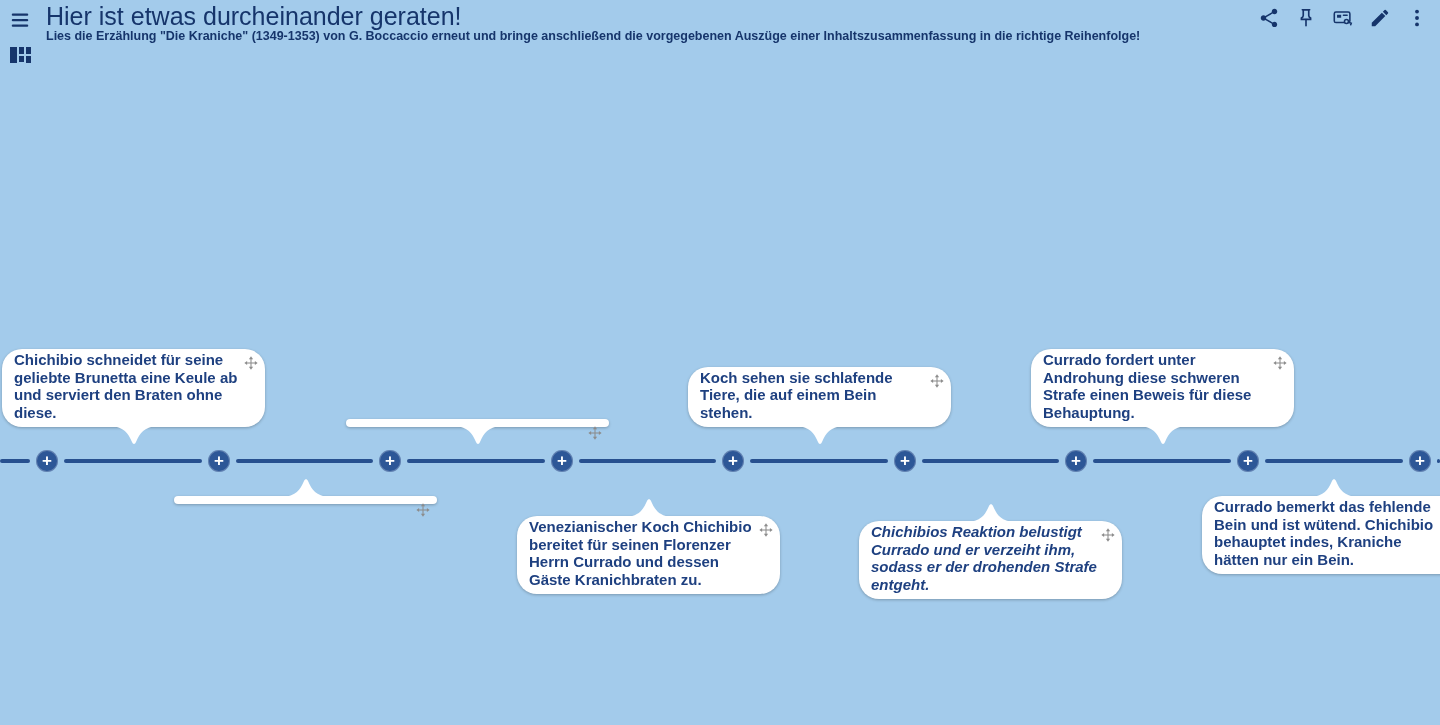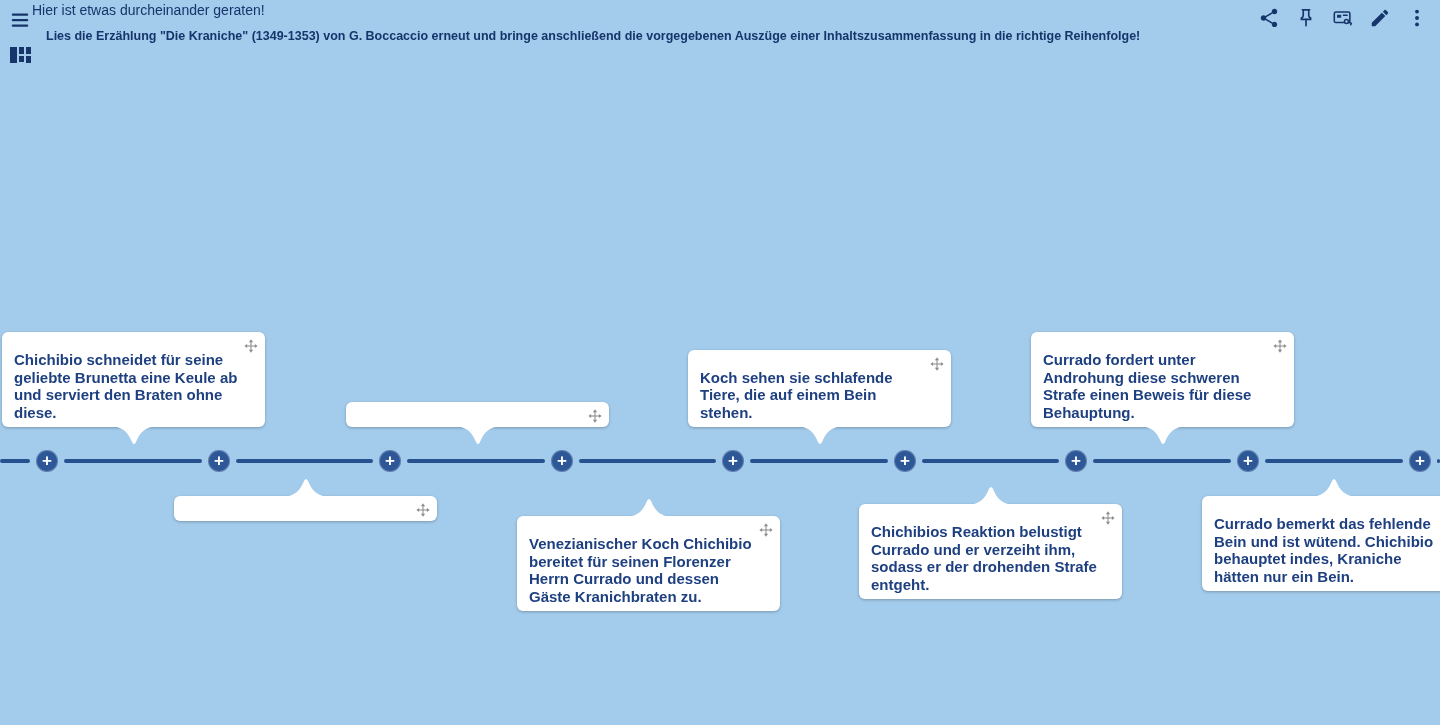--- a/index.html
+++ b/index.html
@@ -6,22 +6,22 @@
   body{
     width:1440px;height:725px;
     background:#a3cbeb;
     font-family:"Liberation Sans", sans-serif;
     position:relative;
     overflow:hidden;
   }
   
   .hamburger{position:absolute;left:9px;top:9px;width:22px;height:20px;cursor:pointer;}
   .app-title{
-    position:absolute;left:32px;top:2px;
-    font-size:14px;color:#16356b;font-weight:400;white-space:nowrap;
+    position:absolute;left:46px;top:2px;
+    font-size:25px;color:#16356b;font-weight:400;white-space:nowrap;
   }
   .app-subtitle{
     position:absolute;left:46px;top:29px;
     font-size:12.5px;color:#16356b;font-weight:700;white-space:nowrap;
   }
   .apps-logo{position:absolute;left:10px;top:47px;width:21px;height:16px;cursor:pointer;}
   .apps-logo .blk{position:absolute;background:#16356b;}
   .hdr-icons{position:absolute;right:12px;top:7px;display:flex;gap:15px;align-items:center;}
   .hdr-icon{width:22px;height:22px;display:flex;align-items:center;justify-content:center;cursor:pointer;}
   .hdr-icon svg{width:22px;height:22px;}
@@ -33,22 +33,22 @@
     display:flex;align-items:center;justify-content:center;
     box-shadow:0 0 0 1px rgba(255,255,255,0.25) inset;
   }
   .plus-btn span{
     color:#ffffff;font-size:17px;font-weight:700;line-height:20px;
     font-family:"Liberation Sans",sans-serif;margin-top:-1px;
   }
   
   .card{
     position:absolute;width:263px;box-sizing:border-box;
-    background:#ffffff;border-radius:6px;
-    padding:19px 24px 6px 12px;
+    background:#ffffff;border-radius:20px;
+    padding:2px 24px 6px 12px;
     box-shadow:0 1px 3px rgba(0,0,0,0.25);
     cursor:grab;
   }
   .card .txt{
     font-size:15px;line-height:17.5px;font-weight:700;color:#1e4080;
     display:block;
   }
   .card .tail{position:absolute;left:50%;margin-left:-23px;width:46px;height:20px;}
   .card.top .tail{bottom:-19px;}
   .card.bottom .tail{top:-19px;}
@@ -249,21 +249,21 @@
         <path d="M19.5 10 L15.5 13 V7 Z"></path>
         <rect x="9.25" y="4" width="1.5" height="12"></rect>
         <rect x="4" y="9.25" width="12" height="1.5"></rect>
       </svg>
     </span>
   <svg class="tail" viewBox="0 0 46 20">
       <path d="M0 20 C13 19 17 13 21 4 C22 1.5 24 1.5 25 4 C29 13 33 19 46 20 Z" fill="#ffffff"></path>
     </svg>
 </div>
 
-<div class="card bottom" style="left:859px;top:504px;">
+<div class="card bottom" style="left:859px;top:521px;font-style:italic;">
   <span class="txt">Chichibios Reaktion belustigt Currado und er verzeiht ihm, sodass er der drohenden Strafe entgeht.</span>
   <span class="move-handle">
       <svg viewBox="0 0 20 20" fill="#8d8d8d">
         <path d="M10 0.5 L13 4.5 H7 Z"></path>
         <path d="M10 19.5 L7 15.5 H13 Z"></path>
         <path d="M0.5 10 L4.5 7 V13 Z"></path>
         <path d="M19.5 10 L15.5 13 V7 Z"></path>
         <rect x="9.25" y="4" width="1.5" height="12"></rect>
         <rect x="4" y="9.25" width="12" height="1.5"></rect>
       </svg>

